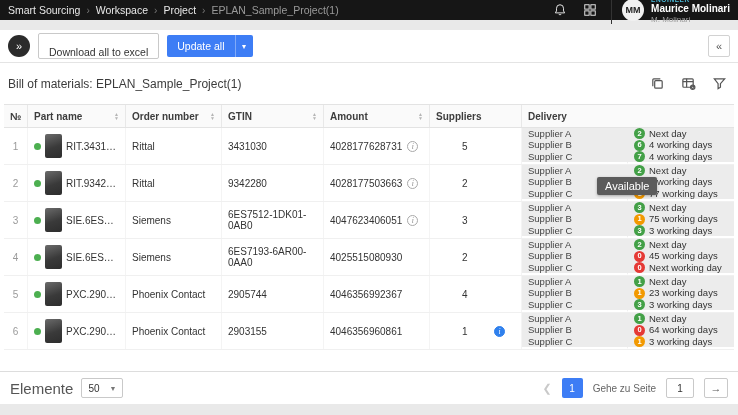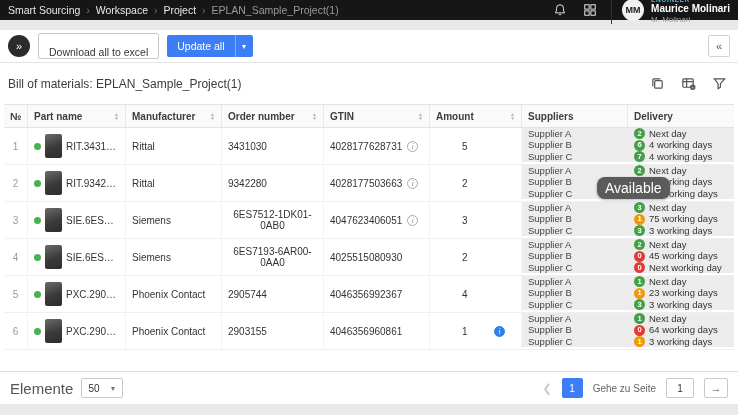--- a/index.html
+++ b/index.html
@@ -25,21 +25,21 @@
   
   .toolbar { position:absolute; top:30px; left:0; right:0; height:33px; background:#fff; border-bottom:1px solid #e4e4e4; display:flex; align-items:center; padding:0 8px; gap:8px; }
   .circle-btn { width:22px; height:22px; border-radius:50%; background:#2b2b2b; color:#fff; font-size:11px; display:flex; align-items:center; justify-content:center; cursor:pointer; border:none; }
   .btn-plain { height:22px; background:#fff; border:1px solid #c9c9c9; border-radius:2px; font-size:10.5px; color:#333; padding:12px 10px; cursor:pointer; font-family:inherit; }
   .btn-blue-group { display:flex; height:22px; border-radius:2px; overflow:hidden; cursor:pointer; }
   .btn-blue-main { background:#3d7df5; color:#fff; border:none; font-size:10.5px; padding:0 10px; cursor:pointer; font-family:inherit; }
   .btn-blue-caret { background:#3d7df5; color:#fff; border:none; border-left:1px solid rgba(255,255,255,.35); width:18px; font-size:8px; cursor:pointer; }
   .collapse-btn { margin-left:auto; width:22px; height:22px; background:#fff; border:1px solid #d2d2d2; border-radius:2px; color:#555; font-size:11px; cursor:pointer; }
 
   
-  .content { position:absolute; top:63px; left:0; right:0; bottom:44px; background:#fff;text-align:center; }
+  .content { position:absolute; top:63px; left:0; right:0; bottom:44px; background:#fff; }
   .title-row { display:flex; align-items:center; padding:12px 10px 8px 8px; }
   .page-title { font-size:12px; color:#3c3c3c; }
   .title-icons { margin-left:auto; display:flex; align-items:center; gap:14px; }
   .t-icon { width:17px; height:17px; cursor:pointer; display:flex; align-items:center; justify-content:center; }
   .t-icon svg { stroke:#555; fill:none; stroke-width:1.3; }
 
   
   .table { margin:4px 4px 0 4px; }
   .trow { display:grid; grid-template-columns:24px 98px 96px 102px 106px 92px 106px 1fr; }
   .thead { background:#fafafa; border-top:1px solid #e3e3e3; border-bottom:1px solid #e3e3e3; height:24px; }
@@ -56,21 +56,21 @@
   .part-text { white-space:nowrap; overflow:hidden; text-overflow:ellipsis; font-size:10px; }
   .td-amt { padding-left:32px; gap:0; }
   .info-i { width:11px; height:11px; border-radius:50%; border:1px solid #a9a9a9; color:#8a8a8a; font-size:7.5px; font-family:"Liberation Serif",serif; font-style:italic; display:inline-flex; align-items:center; justify-content:center; margin-left:5px; flex:0 0 auto; cursor:pointer; }
   .info-i.blue { background:#2f80ed; border-color:#2f80ed; color:#fff; margin-left:auto; margin-right:10px; }
   .cell-gray { background:#ececec; border-bottom:2px solid #fff; flex-direction:column; align-items:flex-start; justify-content:center; padding:2px 6px; border-right:1px solid #ececec; }
   .supline { font-size:9.5px; line-height:11.5px; color:#444; }
   .delline { font-size:9.5px; line-height:11.5px; color:#333; display:flex; align-items:center; gap:4px; }
   .badge { width:11px; height:11px; border-radius:50%; color:#fff; font-size:7.5px; font-weight:bold; display:inline-flex; align-items:center; justify-content:center; flex:0 0 auto; }
 
   
-  .tooltip { position:absolute; left:597px; top:114px; background:#5b5b5b; color:#fff; font-size:14px; padding:3px 8px; border-radius:8px; box-shadow:0 1px 3px rgba(0,0,0,.3); z-index:5; }
+  .tooltip { position:absolute; left:597px; top:114px; background:#5b5b5b; color:#fff; font-size:11px; padding:3px 8px; border-radius:2px; box-shadow:0 1px 3px rgba(0,0,0,.3); z-index:5; }
 
   
   .footer { position:absolute; left:0; right:0; bottom:11px; height:33px; background:#fff; border-top:1px solid #ddd; display:flex; align-items:center; padding:0 10px; }
   .footer .left { display:flex; align-items:center; gap:8px; }
   .f-label { font-size:15px; color:#555; }
   .select { height:20px; border:1px solid #c9c9c9; border-radius:2px; font-size:10px; color:#333; padding:0 6px; display:flex; align-items:center; gap:10px; cursor:pointer; background:#fff; }
   .select .caret { font-size:7px; color:#777; }
   .footer .right { margin-left:auto; display:flex; align-items:center; gap:10px; }
   .pg-chevron { color:#c9c9c9; font-size:11px; cursor:pointer; background:none; border:none; }
   .pg-page { width:21px; height:20px; background:#3d7df5; color:#fff; border:none; border-radius:2px; font-size:10px; cursor:pointer; }
@@ -164,27 +164,20 @@
             <span>№</span>
           </div>
         <div class="th">
             <span>Part name</span>
             <span class="sort">
               <span>▲</span>
               <span>▼</span>
             </span>
           </div>
         <div class="th">
-            <span>Manufacturer</span>
-            <span class="sort">
-              <span>▲</span>
-              <span>▼</span>
-            </span>
-          </div>
-        <div class="th">
             <span>Order number</span>
             <span class="sort">
               <span>▲</span>
               <span>▼</span>
             </span>
           </div>
         <div class="th">
             <span>GTIN</span>
             <span class="sort">
               <span>▲</span>

